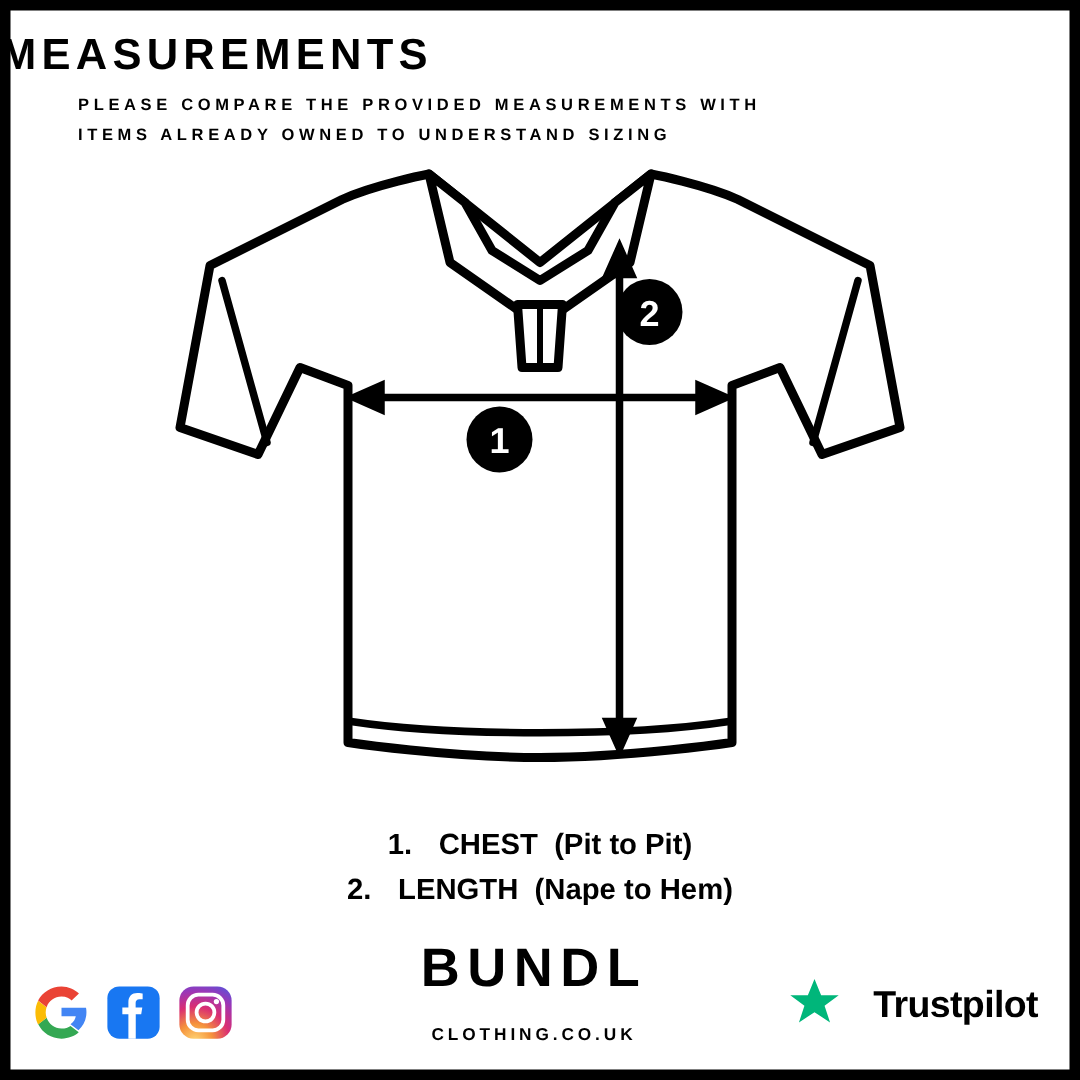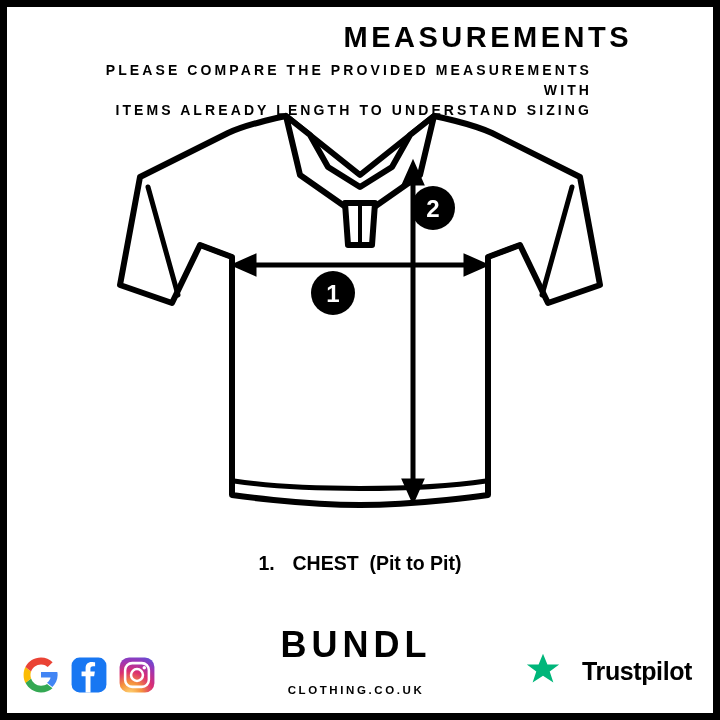--- a/index.html
+++ b/index.html
@@ -31,36 +31,35 @@
   .frame-bottom { left: 0; bottom: 0; width: 720px; height: 7px; }
   .frame-left { left: 0; top: 0; width: 7px; height: 720px; }
   .frame-right { right: 0; top: 0; width: 7px; height: 720px; }
 
   
   .header {
     position: absolute;
     top: 20px;
     left: 0;
     width: 592px;
-    text-align: right;
-    padding-left: 40px;
+    text-align: left;
   }
   .title {
     font-size: 29px;
     font-weight: bold;
     letter-spacing: 3.5px;
     line-height: 34px;
     margin: 0;
   }
   .subtitle {
-    font-size: 14px;
+    font-size: 11px;
     font-weight: bold;
     letter-spacing: 3.1px;
     line-height: 20px;
-    margin: 6px 0 0 0;
+    margin: 6px 0 0 12px;
     padding: 0 40px;
   }
 
   
   .diagram {
     position: absolute;
     top: 105px;
     left: 0;
     width: 720px;
     height: 410px;
@@ -154,21 +153,21 @@
 <div id="page">
 
   <div class="frame-top"></div>
   <div class="frame-bottom"></div>
   <div class="frame-left"></div>
   <div class="frame-right"></div>
 
   <div class="header">
     <div class="title">MEASUREMENTS</div>
     <div class="subtitle">PLEASE COMPARE THE PROVIDED MEASUREMENTS WITH</div>
-    <div class="subtitle" style="margin-top:0;">ITEMS ALREADY LENGTH TO UNDERSTAND SIZING</div>
+    <div class="subtitle" style="margin-top:0;">ITEMS ALREADY OWNED TO UNDERSTAND SIZING</div>
   </div>
 
   <div class="diagram">
     <svg width="720" height="410" viewBox="0 0 720 410" xmlns="http://www.w3.org/2000/svg">
 
       <g fill="#ffffff" stroke="#000000" stroke-width="6" stroke-linejoin="round" stroke-linecap="round">
 
         <path d="M286 11
                  C 286 11, 250 18, 228 28
                  L 140 72
@@ -232,20 +231,23 @@
         <circle cx="433" cy="103" r="22" fill="#000000"></circle>
         <text x="433" y="112" text-anchor="middle" font-family="Liberation Sans, sans-serif" font-size="24" font-weight="bold" fill="#ffffff">2</text>
       </g>
     </svg>
   </div>
 
   <div class="legend">
     <div class="legend-row">
       <span class="legend-num">1.</span><span class="legend-label">CHEST</span>&nbsp;&nbsp;<span class="legend-sub">(Pit to Pit)</span>
     </div>
+    <div class="legend-row">
+      <span class="legend-num">2.</span><span class="legend-label">LENGTH</span>&nbsp;&nbsp;<span class="legend-sub">(Nape to Hem)</span>
+    </div>
   </div>
 
   <div class="footer">
 
     <div class="social">
       <span class="social-icon">
         <svg viewBox="0 0 48 48" width="38" height="38">
           <path fill="#4285F4" d="M45 24c0-1.6-.1-2.7-.4-3.9H24v7.1h12c-.2 1.9-1.5 4.7-4.4 6.6l6.7 5.2C42.2 35.3 45 30.1 45 24z"></path>
           <path fill="#34A853" d="M24 46c5.9 0 10.9-2 14.5-5.3l-6.9-5.4c-1.9 1.3-4.4 2.2-7.6 2.2-5.8 0-10.7-3.8-12.5-9.1l-7.1 5.5C8 41.2 15.4 46 24 46z"></path>
           <path fill="#FBBC05" d="M11.5 28.4c-.5-1.4-.8-2.9-.8-4.4s.3-3 .7-4.4l-7.1-5.6C2.8 16.9 2 20.3 2 24s.8 7.1 2.3 10l7.2-5.6z"></path>

